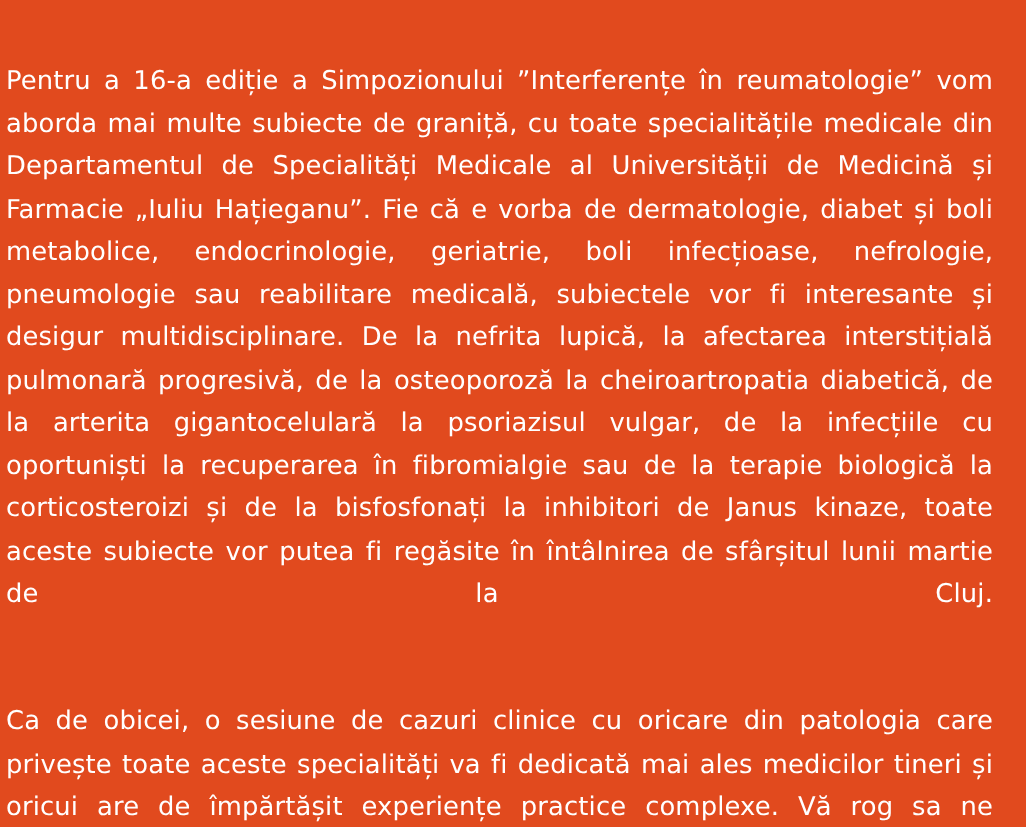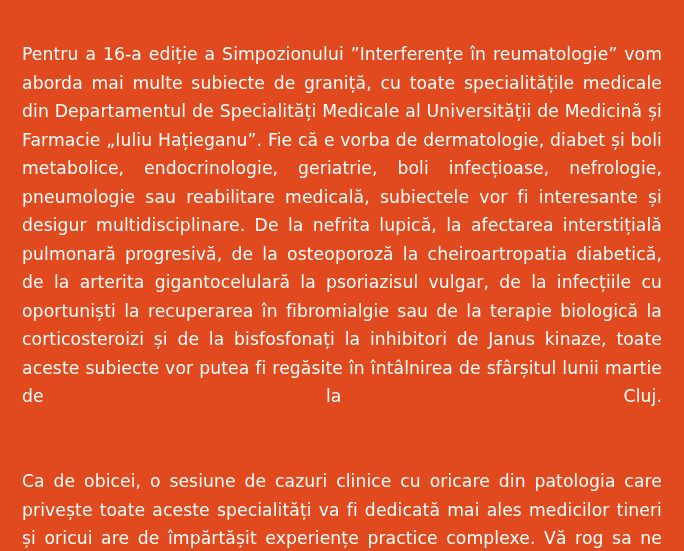--- a/index.html
+++ b/index.html
@@ -11,21 +11,21 @@
     height: 551px;
     background: #e14a1e;
     font-family: "DejaVu Sans", sans-serif;
     overflow: hidden;
   }
   .page {
     width: 684px;
     height: 551px;
     background: #e14a1e;
     box-sizing: border-box;
-    padding: 40px 22px 0 22px;
+    padding: 40px 22px 0 4px;
     display: flex;
     flex-direction: column;
   }
   .para {
     color: #ffffff;
     font-size: 17.2px;
     line-height: 28.5px;
     text-align: justify;
     text-justify: inter-word;
     letter-spacing: 0.1px;

